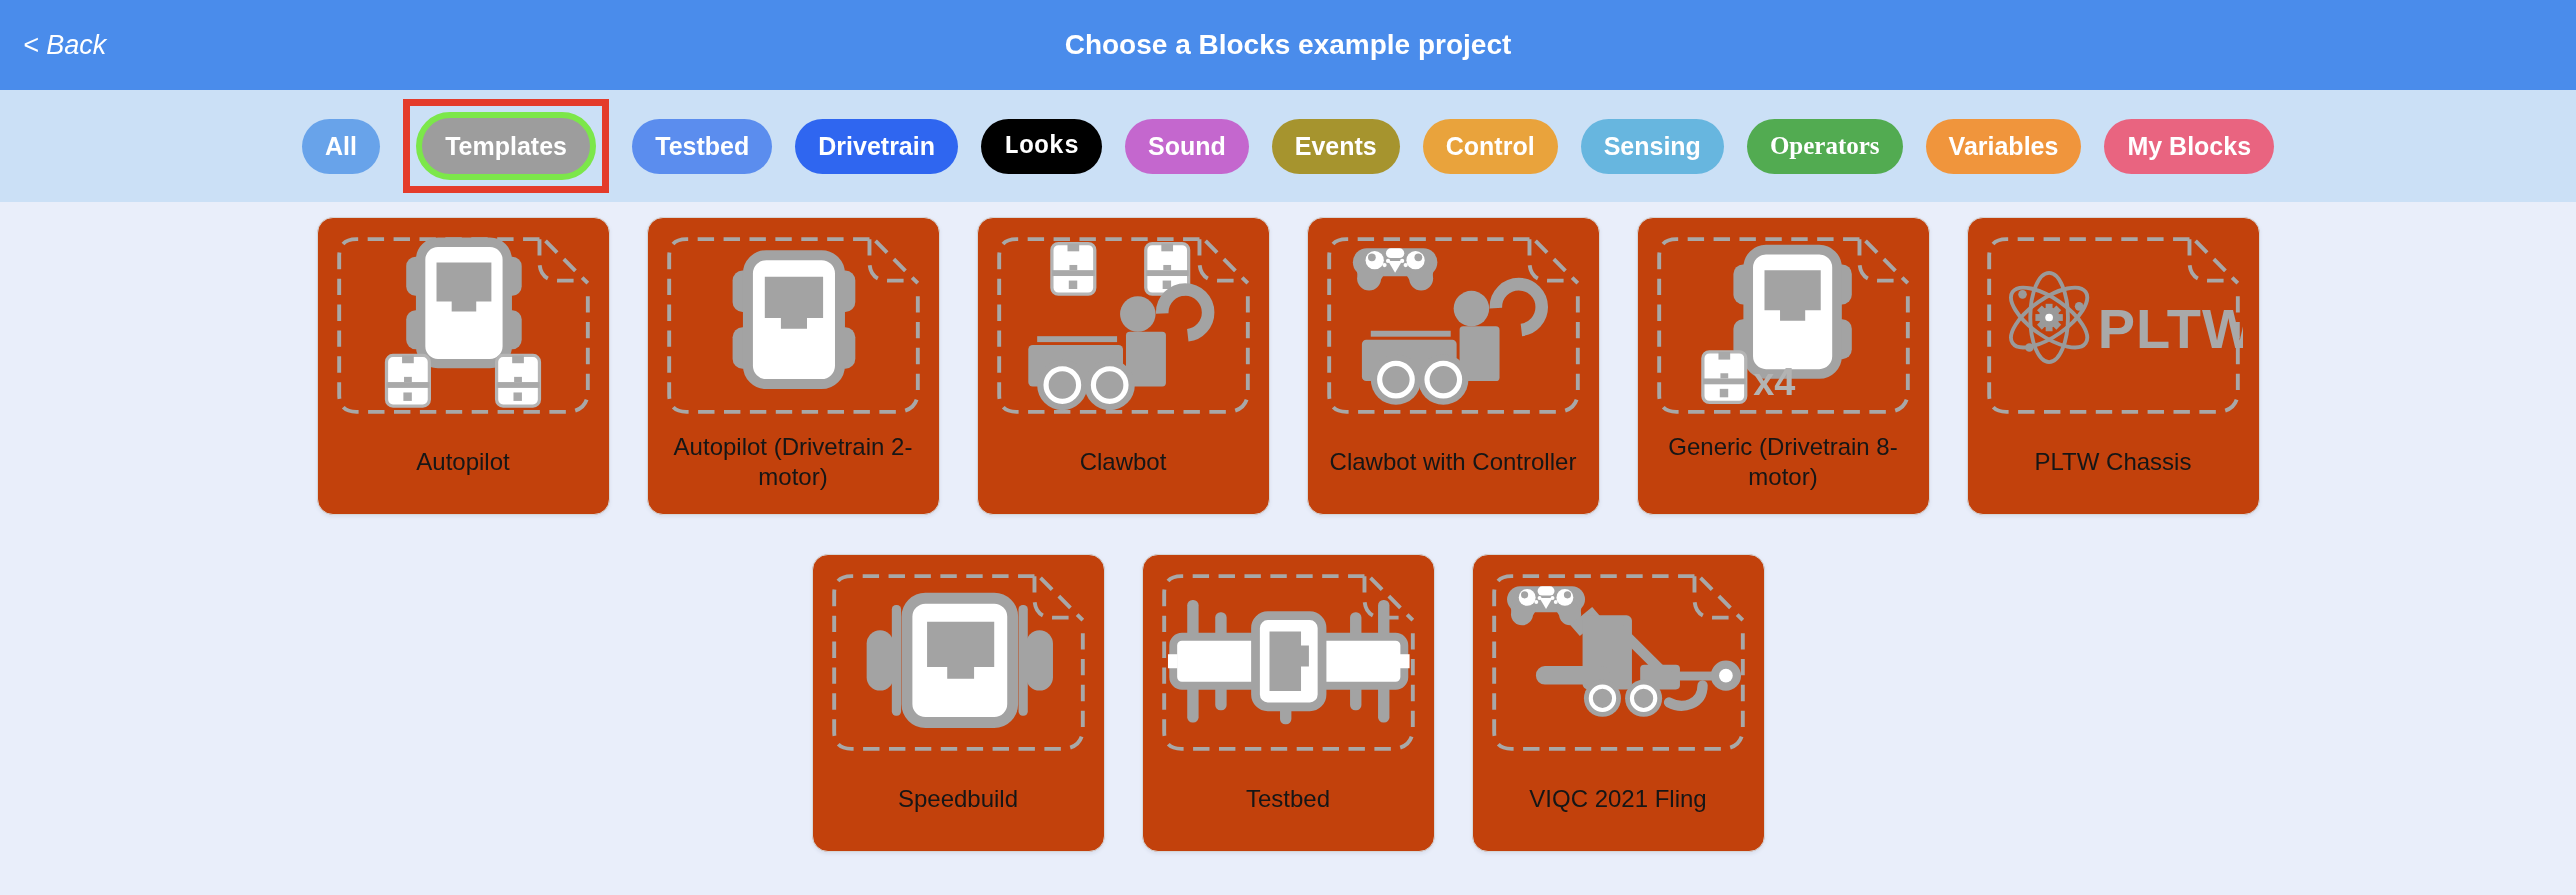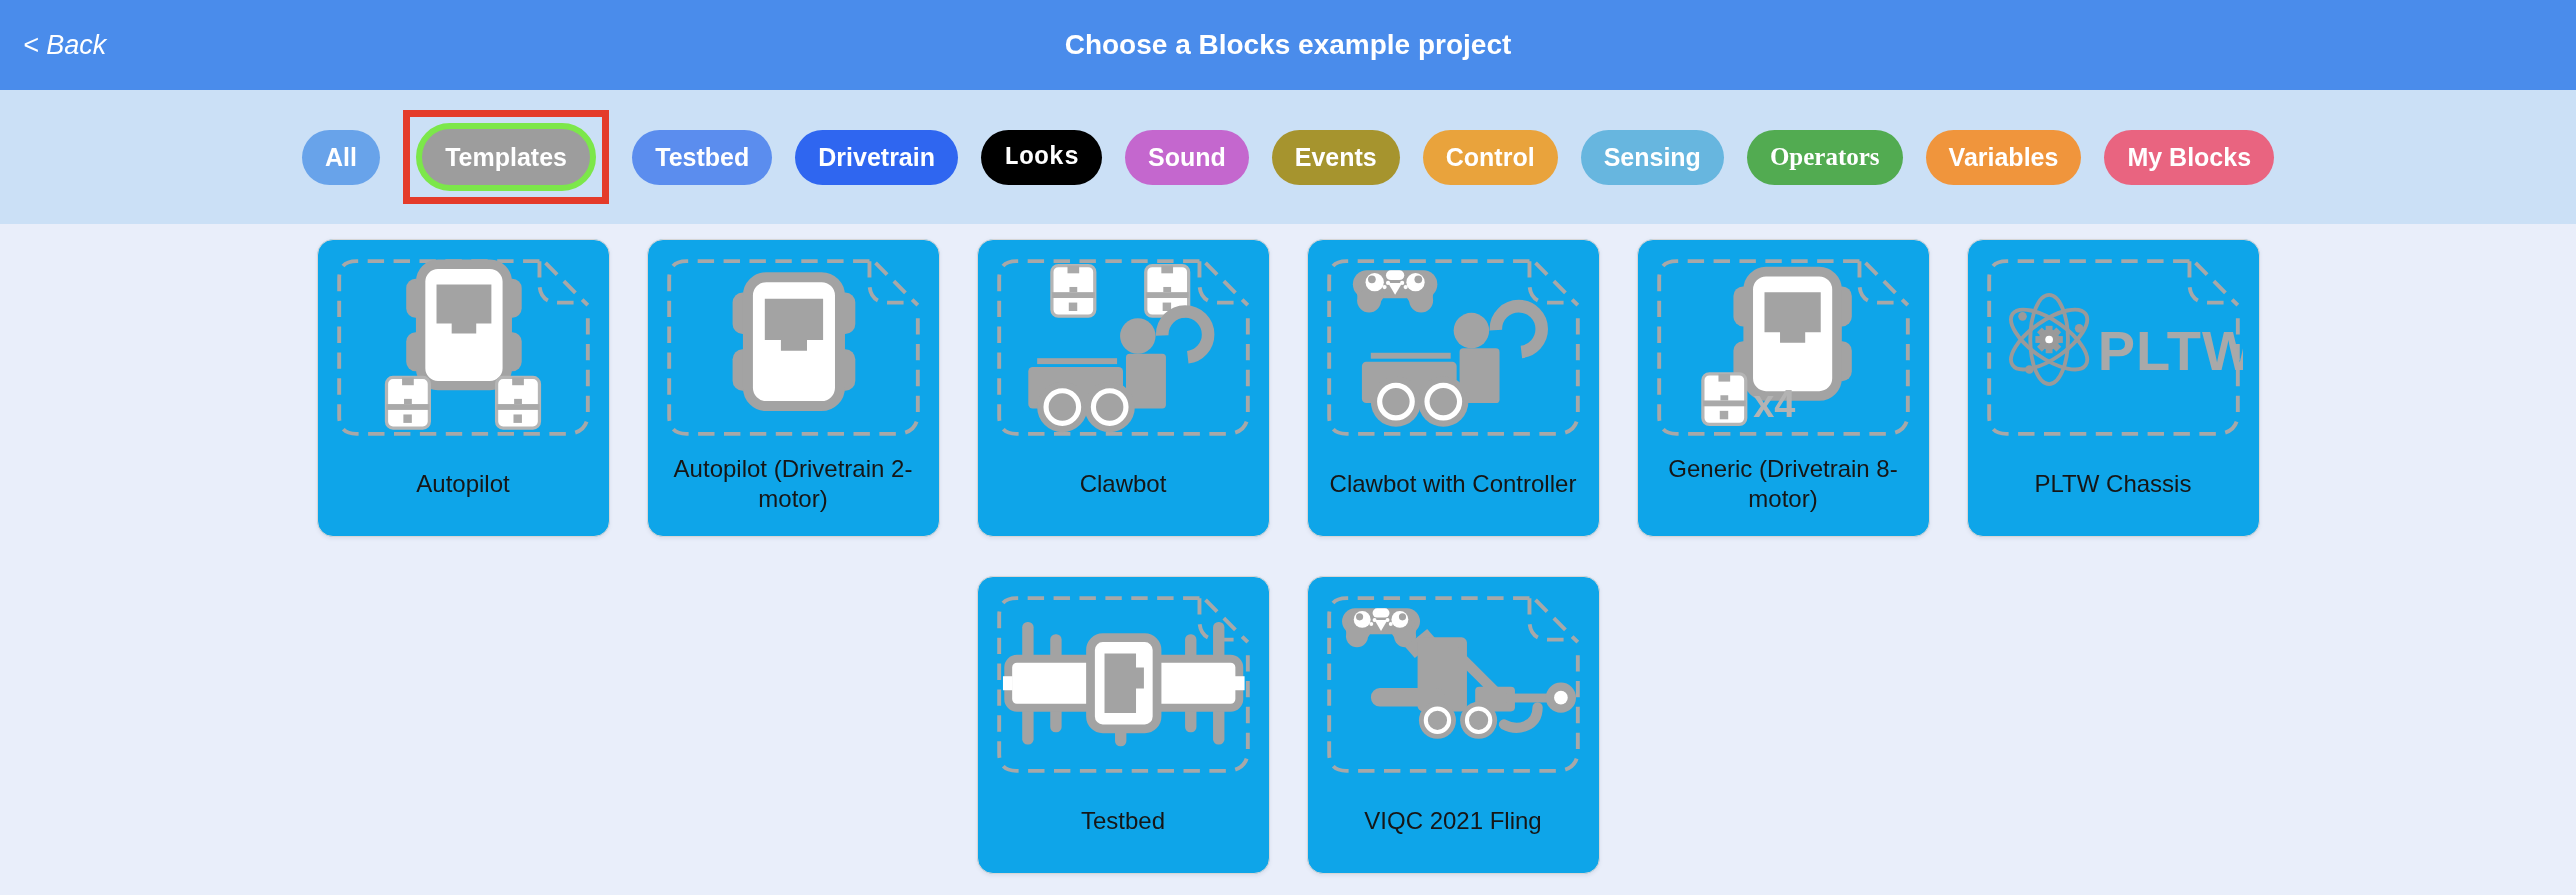--- a/index.html
+++ b/index.html
@@ -9,35 +9,35 @@
   
   .header { position:relative; height:90px; background:#4a8ceb;
     display:flex; align-items:center; justify-content:center; }
   .back-btn { position:absolute; left:23px; top:0; height:100%;
     display:flex; align-items:center; color:#ffffff; font-size:27px;
     background:none; border:none; cursor:pointer;
     font-family:"Liberation Sans", sans-serif;font-style:italic; }
   .page-title { color:#ffffff; font-size:28px; font-weight:700;text-align:center; }
 
   
-  .pillbar { height:134px; background:#cbe0f6; display:flex;
+  .pillbar { height:112px; background:#cbe0f6; display:flex;
     align-items:center; justify-content:center; gap:23px; }
   .pill { height:55px; padding:0 23px; border:none; border-radius:30px;
     color:#ffffff; font-size:25px; font-weight:700; cursor:pointer;
     display:flex; align-items:center; justify-content:center;
     font-family:"Liberation Sans", sans-serif; white-space:nowrap; }
   .annotation-box { border:7px solid #d946ef; padding:6.3px;
     display:flex; align-items:center; justify-content:center; }
   .pill-selected { height:68px; border:6.3px solid #7ce74a; border-radius:38px; }
 
   
   .main { padding-top:15px; }
   .card-row { display:flex; justify-content:center; gap:37px; }
   .row-gap { margin-bottom:39px; }
-  .card { width:293px; height:298px; background:#0ea5e9;
+  .card { width:293px; height:298px; background:#c2410c;
     border:1.8px solid #d6d6d6; border-radius:16px; cursor:pointer;
     box-shadow:0 1.8px 3.6px rgba(90,100,130,0.10);
     display:flex; flex-direction:column; }
   .filebox { position:relative; margin:16px 16px 0 16px; height:183px; }
   .filebox svg { position:absolute; left:0; top:0; width:100%; height:100%; }
   .card-label { flex:1; display:flex; align-items:center; justify-content:center;
     text-align:center; color:#161616; font-size:24px; line-height:30px;
     padding:0 14.3px 7.2px 14.3px; }
 </style>
 </head>
@@ -262,20 +262,31 @@
           <text x="126" y="126" font-size="62" font-weight="bold" fill="#a9a9a9" letter-spacing="1">PLTW</text>
         </svg>
       </div>
       <div class="card-label">PLTW Chassis</div>
     </div>
 
   </div>
 
   <div class="card-row">
 
+    <div class="card">
+      <div class="filebox">
+        <svg viewBox="0 0 300 212" preserveAspectRatio="none">
+            <use href="#sym-file"></use>
+          </svg>
+        <svg viewBox="0 0 287 202">
+          <use href="#sym-speedbuild" transform="translate(38,28) scale(0.93)"></use>
+        </svg>
+      </div>
+      <div class="card-label">Speedbuild</div>
+    </div>
 
     <div class="card">
       <div class="filebox">
         <svg viewBox="0 0 300 212" preserveAspectRatio="none">
             <use href="#sym-file"></use>
           </svg>
         <svg viewBox="0 0 287 202">
           <use href="#sym-testbed" transform="translate(8,22) scale(0.97)"></use>
         </svg>
       </div>

